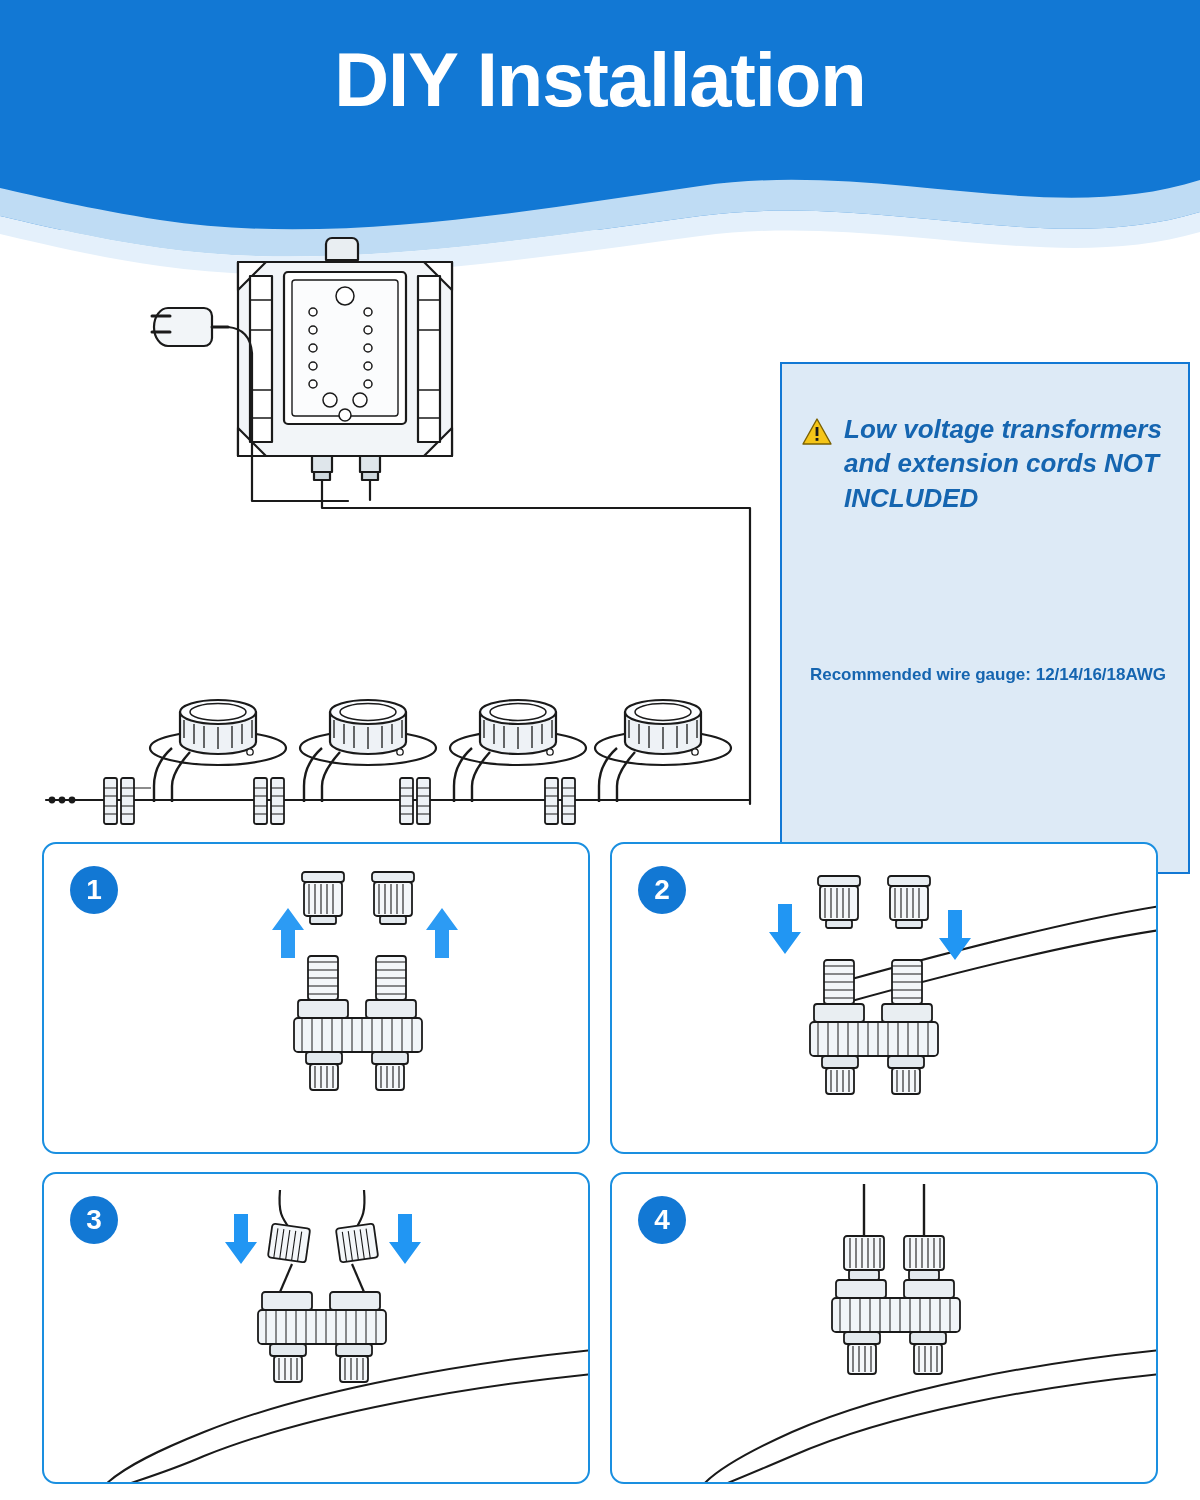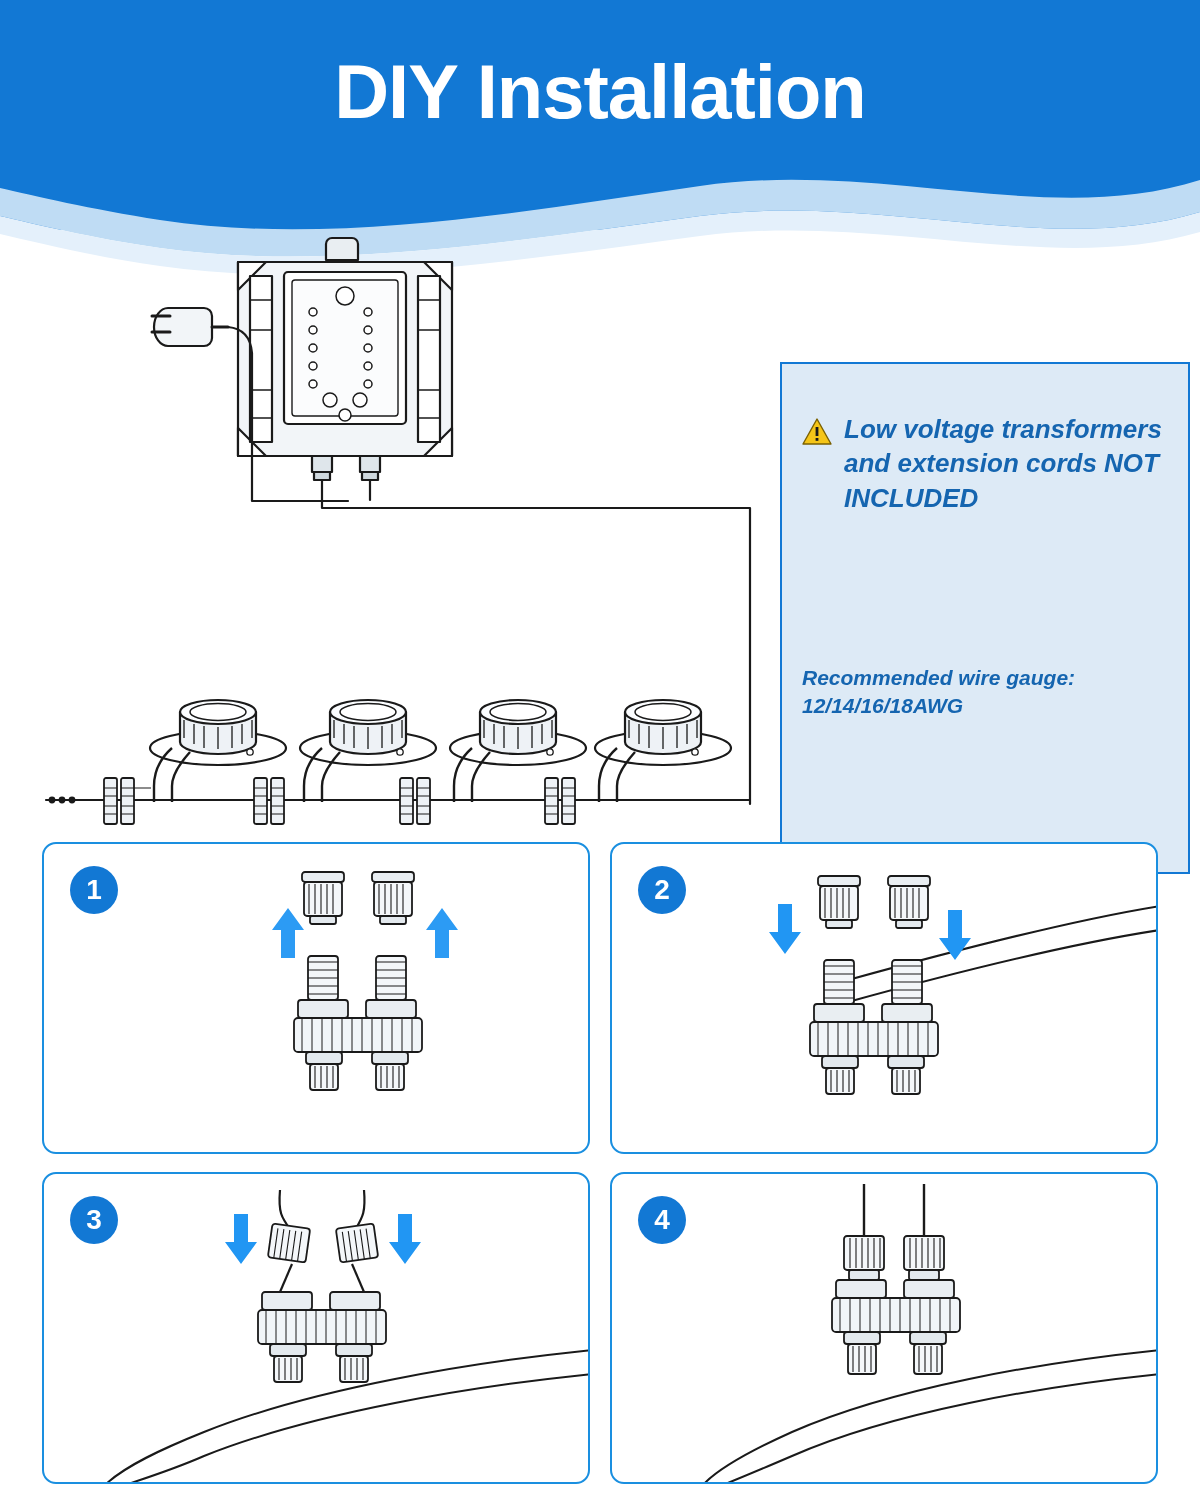--- a/index.html
+++ b/index.html
@@ -10,21 +10,21 @@
     position:relative;
     overflow:hidden;
   }
   
   .header{
     position:absolute;left:0;top:0;width:1200px;height:230px;
     background:#1278d4;
     overflow:hidden;
   }
   .header-title{
-    position:absolute;left:0;top:54px;width:1200px;
+    position:absolute;left:0;top:42px;width:1200px;
     text-align:center;
     color:#ffffff;
     font-size:76px;
     font-weight:bold;
     letter-spacing:-1px;
     line-height:1;
   }
   .wave-wrap{
     position:absolute;left:0;top:150px;width:1200px;height:110px;
   }
@@ -43,23 +43,23 @@
   }
   .warn-text{
     color:#1565b0;
     font-size:26px;
     font-style:italic;
     font-weight:bold;
     line-height:1.32;
   }
   .note{
     position:absolute;left:20px;top:300px;width:372px;
+    text-align:center;
     color:#1565b0;
-    font-size:21px;
-    font-style:italic;
+    font-size:17px;
     font-weight:bold;
     line-height:1.35;
   }
   
   .panel{
     position:absolute;
     border:2px solid #1a8fe0;
     border-radius:14px;
     background:#ffffff;
     box-sizing:border-box;

